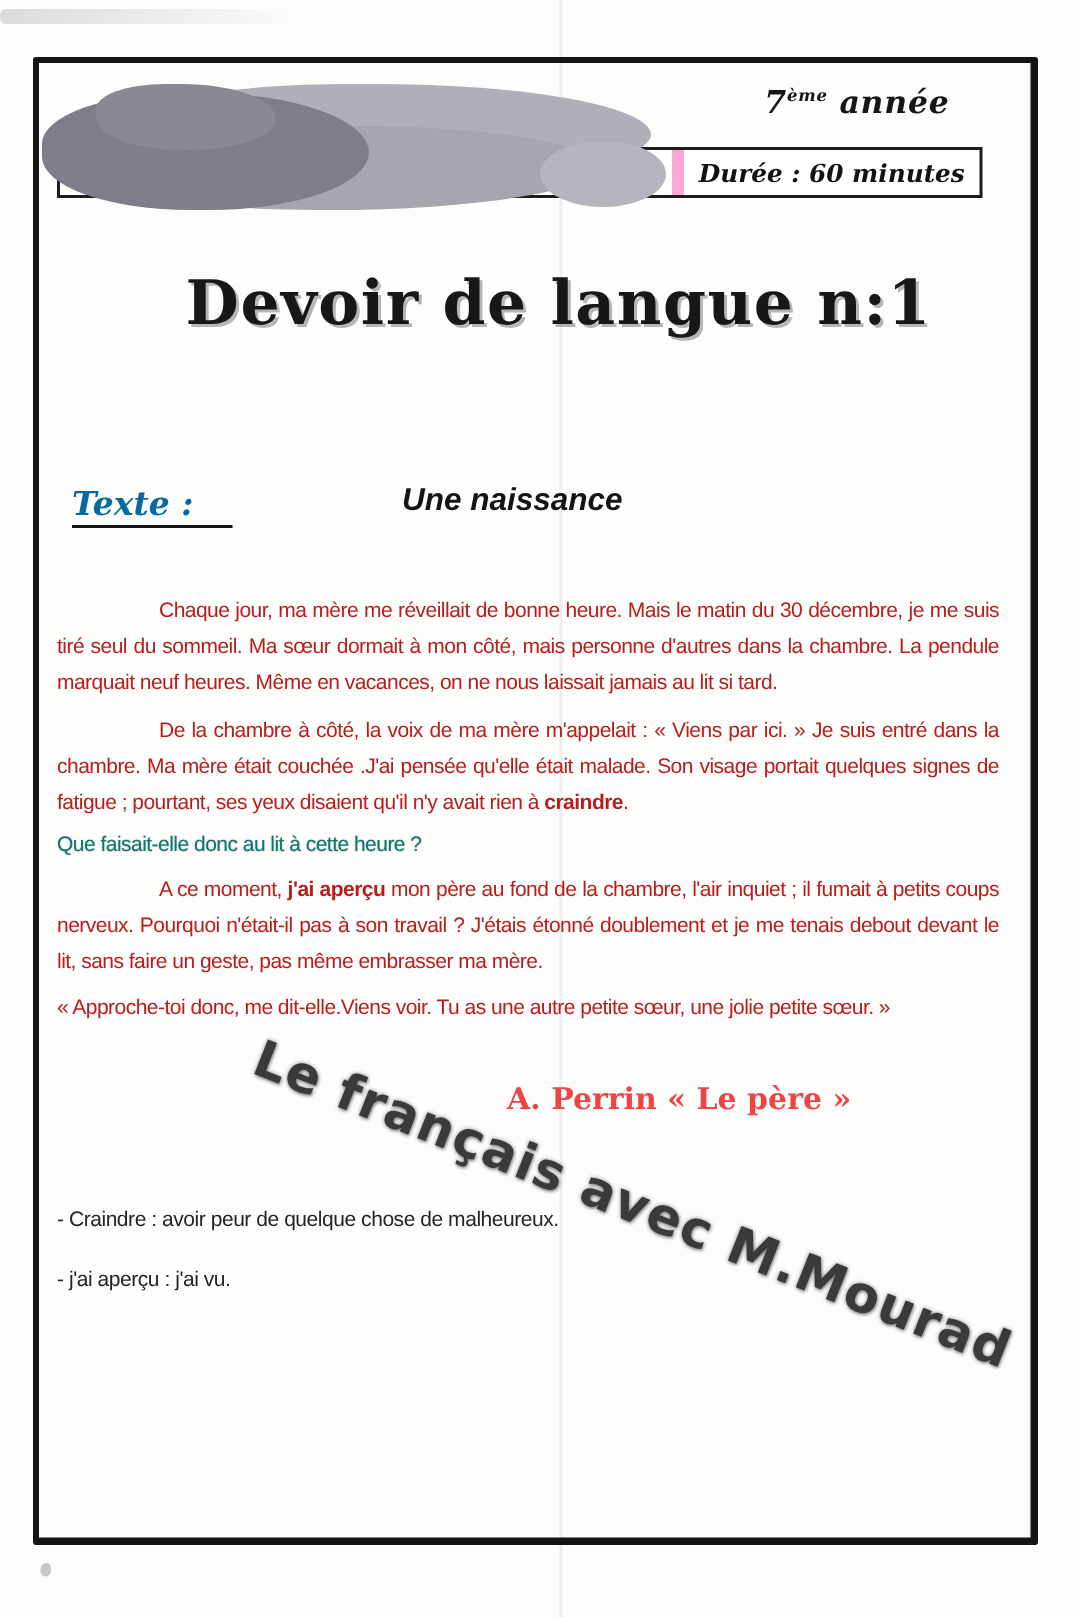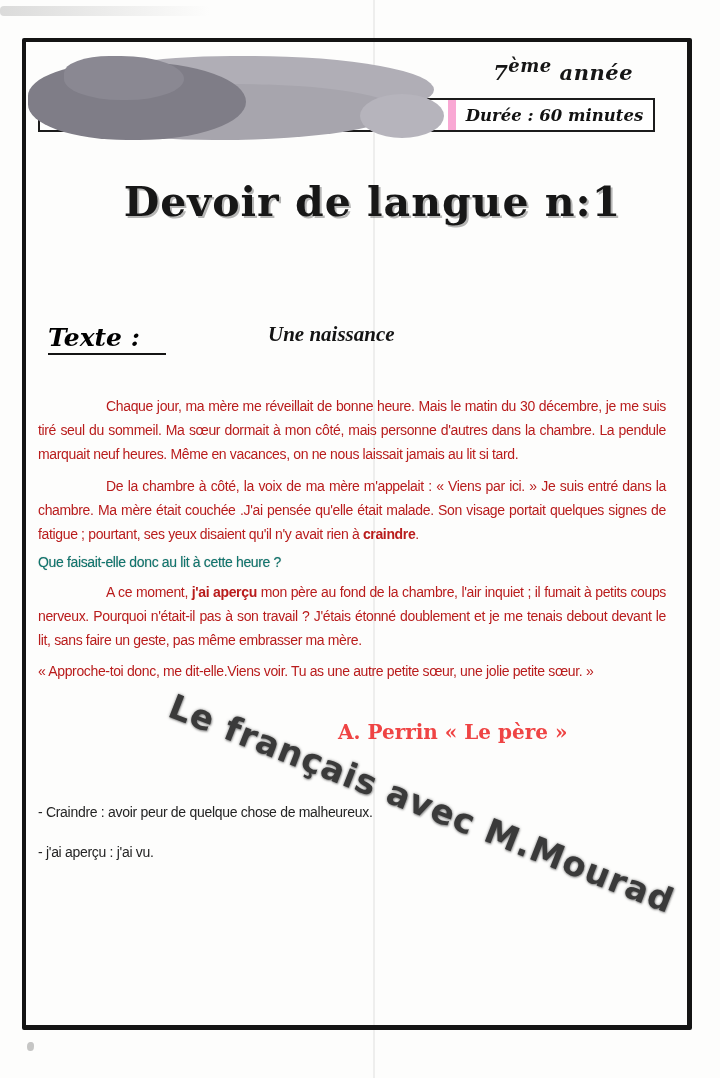--- a/index.html
+++ b/index.html
@@ -34,21 +34,21 @@
     border: 4px solid #141414; border-right-width: 5px; border-bottom-width: 5px;
     border-radius: 2px;
     background: transparent;
   }
   
   .grade {
     position: absolute; right: 54px; top: 13px;
     font-family: "DejaVu Serif", serif; font-style: italic; font-weight: bold;
     font-size: 21px; color: #161616; letter-spacing: 0.5px;
   }
-  .grade sup { font-size: 18px; vertical-align: super; }
+  .grade sup { font-size: 11px; vertical-align: super; }
   
   .header-table {
     position: absolute; left: 12px; top: 56px; width: 617px; height: 34px;
     display: flex; border: 2px solid #1c1c1c; background: #fff;
   }
   .cell {
     display: flex; align-items: center; justify-content: center;
     font-family: "DejaVu Serif", serif; font-style: italic; font-weight: bold;
     font-size: 16.5px; color: #121212; white-space: nowrap;
   }
@@ -84,26 +84,26 @@
     position: absolute; left: 16px; top: 136px; width: 100%;
     text-align: center;
     font-family: "DejaVu Serif", serif; font-weight: bold;
     font-size: 41px; letter-spacing: 1px; color: #171717;
     text-shadow: 2px 2px 0 rgba(95,95,95,0.45);
   }
   
   .texte-label {
     position: absolute; left: 22px; top: 281px;
     font-family: "DejaVu Serif", serif; font-style: italic; font-weight: bold;
-    font-size: 25px; color: #000000;
+    font-size: 22px; color: #0369a1;
     border-bottom: 2.5px solid #141414; padding-right: 26px; padding-bottom: 1px;
   }
   .text-title {
     position: absolute; left: 242px; top: 280px;
-    font-family: Liberation Serif, serif; font-style: italic; font-weight: bold;
+    font-family: Liberation Sans, sans-serif; font-style: italic; font-weight: bold;
     font-size: 21px; color: #141414;
   }
   
   .para {
     position: absolute; left: 12px; width: 628px;
     font-family: "Liberation Sans", sans-serif;
     font-size: 14px; letter-spacing: -0.35px; line-height: 24px;
     color: #b91c1c; text-align: justify;
   }
   .indent { text-indent: 68px; }

